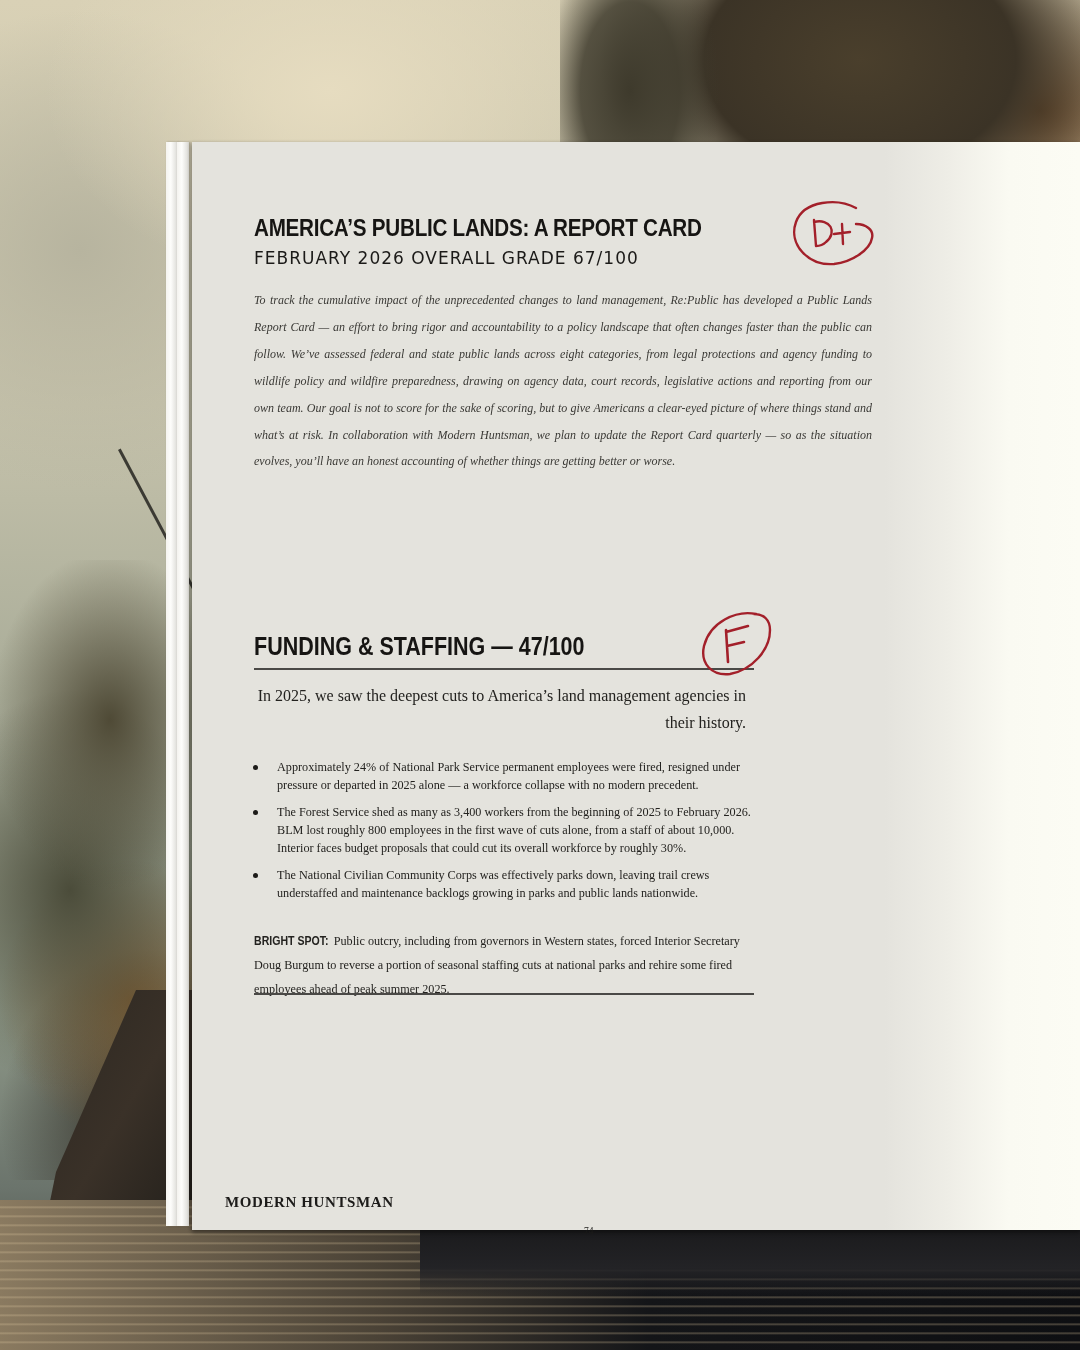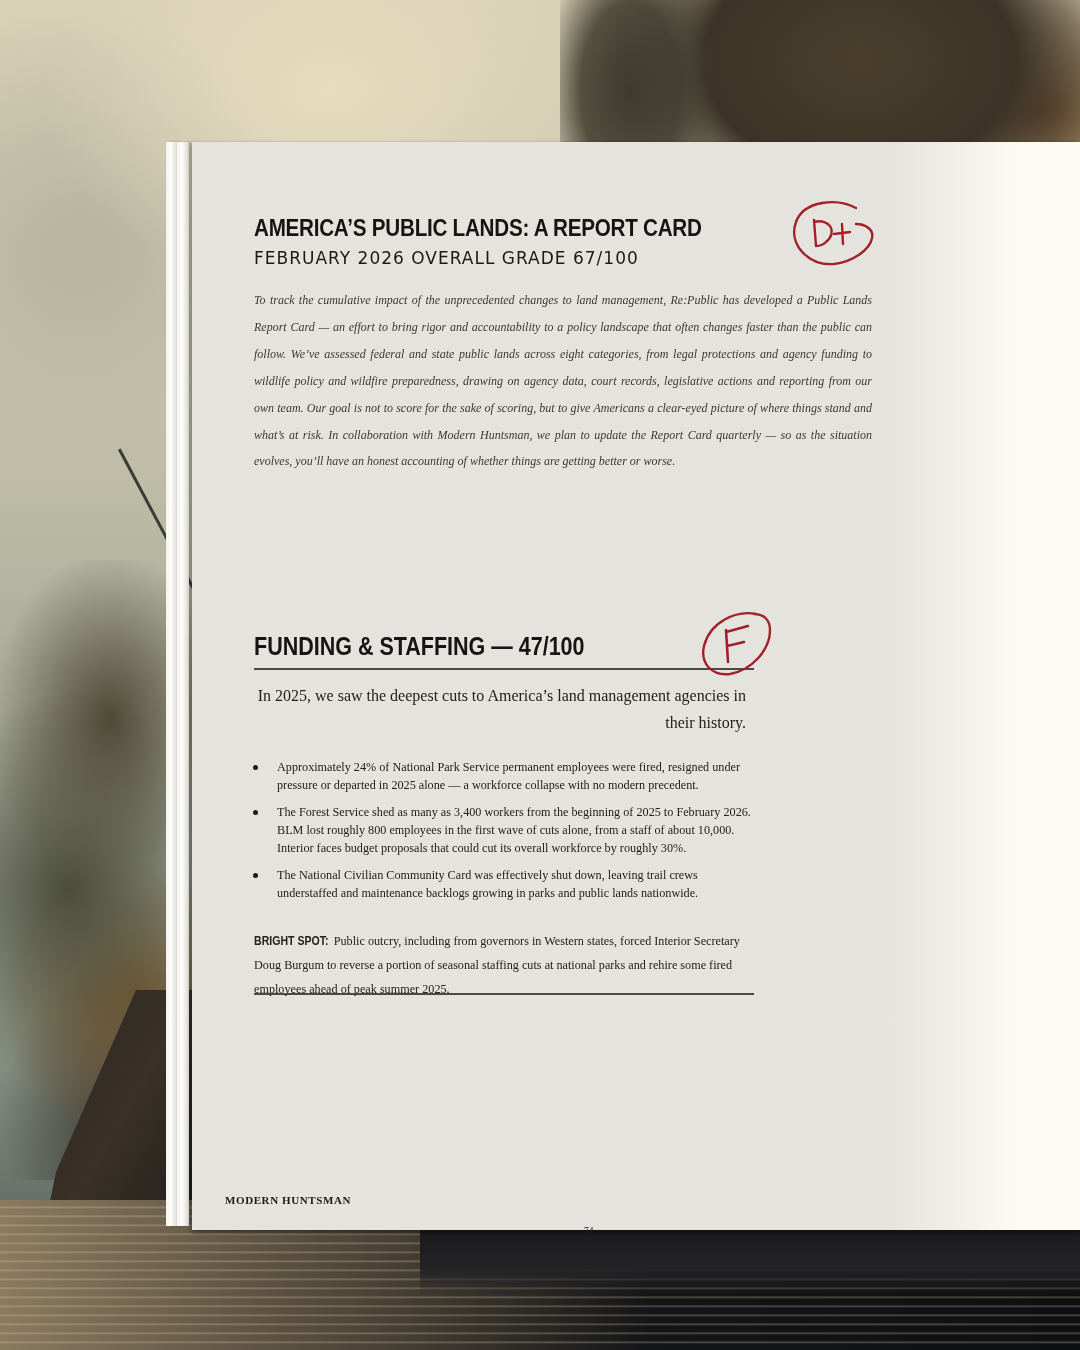--- a/index.html
+++ b/index.html
@@ -115,21 +115,21 @@
     .bright .label {
       font-family: "Liberation Sans", sans-serif; font-weight: 700; font-size: 12px;
       display: inline-block; transform: scaleX(0.88); transform-origin: left; margin-right: -8px;
     }
     .end-rule {
       position: absolute; left: 62px; top: 851px; width: 500px; height: 1.5px; background: #4a4946;
     }
 
     .footer-mag {
       position: absolute; left: 33px; top: 1052px;
-      font-family: "Liberation Serif", serif; font-weight: 700; font-size: 11px; letter-spacing: 0.6px; color: #1c1b19;
+      font-family: "Liberation Serif", serif; font-weight: 700; font-size: 15px; letter-spacing: 0.6px; color: #1c1b19;
     }
     .footer-page {
       position: absolute; left: 392px; top: 1052px;
       font-family: "Liberation Serif", serif; font-size: 9.5px; color: #1c1b19; margin-top: 32px;
     }
 
     .grade { position: absolute; }
     .grade svg { display: block; }
   </style>
 </head>
@@ -180,21 +180,21 @@
       <li>
         <span class="dot"></span>
         <span>Approximately 24% of National Park Service permanent employees were fired, resigned under pressure or departed in 2025 alone — a workforce collapse with no modern precedent.</span>
       </li>
       <li>
         <span class="dot"></span>
         <span>The Forest Service shed as many as 3,400 workers from the beginning of 2025 to February 2026. BLM lost roughly 800 employees in the first wave of cuts alone, from a staff of about 10,000. Interior faces budget proposals that could cut its overall workforce by roughly 30%.</span>
       </li>
       <li>
         <span class="dot"></span>
-        <span>The National Civilian Community Card was effectively shut down, leaving trail crews understaffed and maintenance backlogs growing in parks and public lands nationwide.</span>
+        <span>The National Civilian Community Corps was effectively parks down, leaving trail crews understaffed and maintenance backlogs growing in parks and public lands nationwide.</span>
       </li>
     </ul>
 
     <div class="bright">
       <span class="label">BRIGHT SPOT:</span>
       <span> Public outcry, including from governors in Western states, forced Interior Secretary Doug Burgum to reverse a portion of seasonal staffing cuts at national parks and rehire some fired employees ahead of peak summer 2025.</span>
     </div>
     <div class="end-rule"></div>
 
     <div class="footer-mag">MODERN HUNTSMAN</div>

